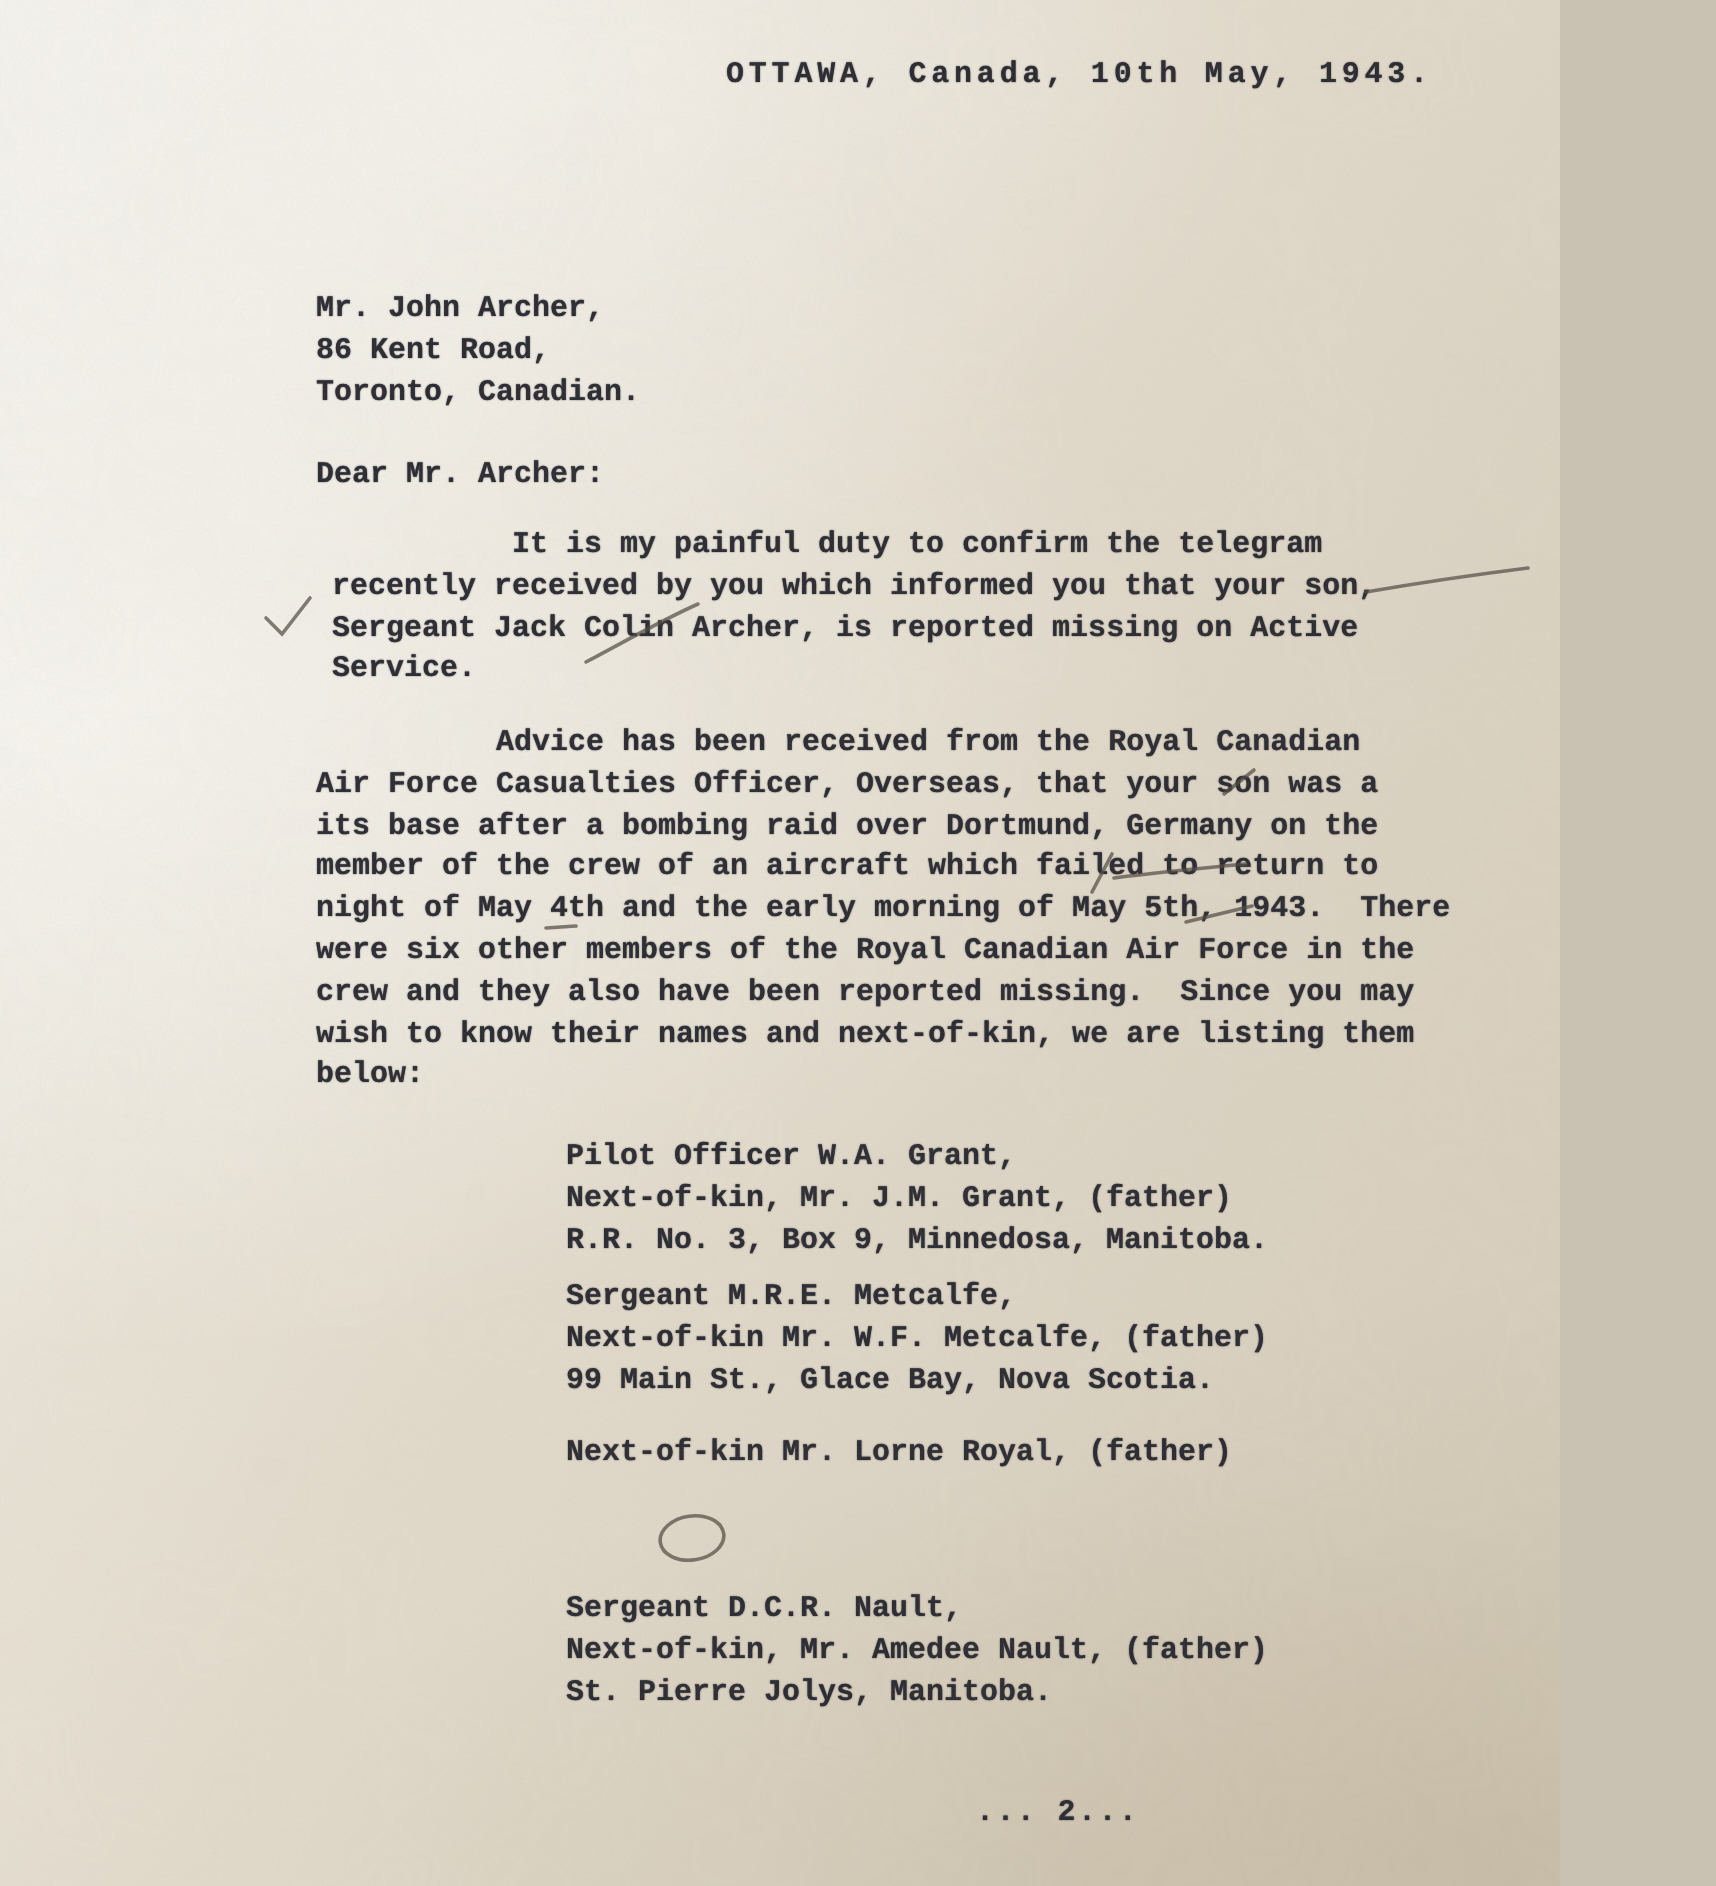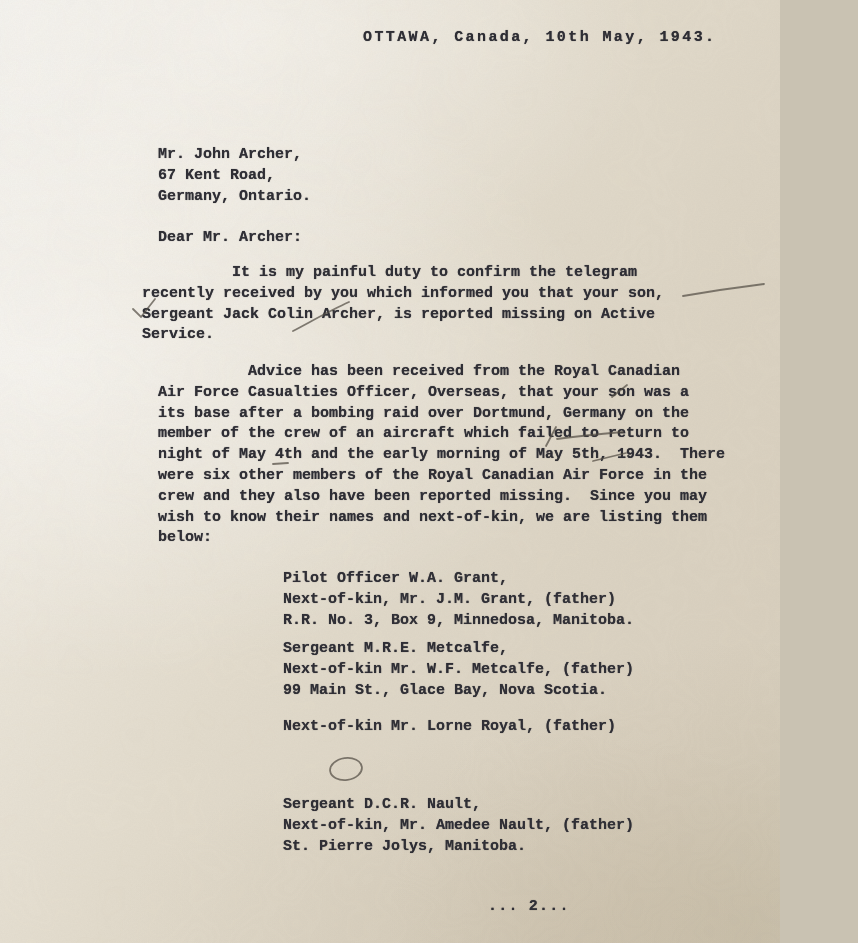--- a/index.html
+++ b/index.html
@@ -25,21 +25,21 @@
     white-space: pre;
     font: 700 15px/20.8px "Liberation Mono", "DejaVu Sans Mono", monospace;
     color: #27272f;
     text-shadow: 0 0 0.8px rgba(39,39,47,0.85);
   }
   .block { position: absolute; }
   .dateline-block { left: 363px; top: 28px; }
   .dateline-block .line { letter-spacing: 2.4px; }
   .recipient-block { left: 158px; top: 145px; }
   .salutation-block { left: 158px; top: 228px; }
-  .para1-block { left: 142px; top: 263px; }
+  .para1-block { left: 166px; top: 263px; }
   .para2-block { left: 158px; top: 362px; }
   .crew-grant { left: 283px; top: 557px; margin-top: 12px; }
   .crew-metcalfe { left: 283px; top: 639px; }
   .crew-ellard { left: 283px; top: 717px; }
   .crew-nault { left: 283px; top: 795px; }
   .pagenum-block { left: 488px; top: 897px; }
   .pagenum-block .line { letter-spacing: 1.2px; }
   .marks path, .marks ellipse, .marks polyline {
     fill: none;
     stroke: #4e4840;
@@ -52,22 +52,22 @@
 <body>
 
 <div class="paper">
 
   <div class="block dateline-block">
     <div class="line">OTTAWA, Canada, 10th May, 1943.</div>
   </div>
 
   <div class="block recipient-block">
     <div class="line">Mr. John Archer,</div>
-    <div class="line">67 Kent Road,</div>
-    <div class="line">Germany, Ontario.</div>
+    <div class="line">86 Kent Road,</div>
+    <div class="line">Toronto, Canadian.</div>
   </div>
 
   <div class="block salutation-block">
     <div class="line">Dear Mr. Archer:</div>
   </div>
 
   <div class="block para1-block">
     <div class="line">          It is my painful duty to confirm the telegram</div>
     <div class="line">recently received by you which informed you that your son,</div>
     <div class="line">Sergeant Jack Colin Archer, is reported missing on Active</div>

